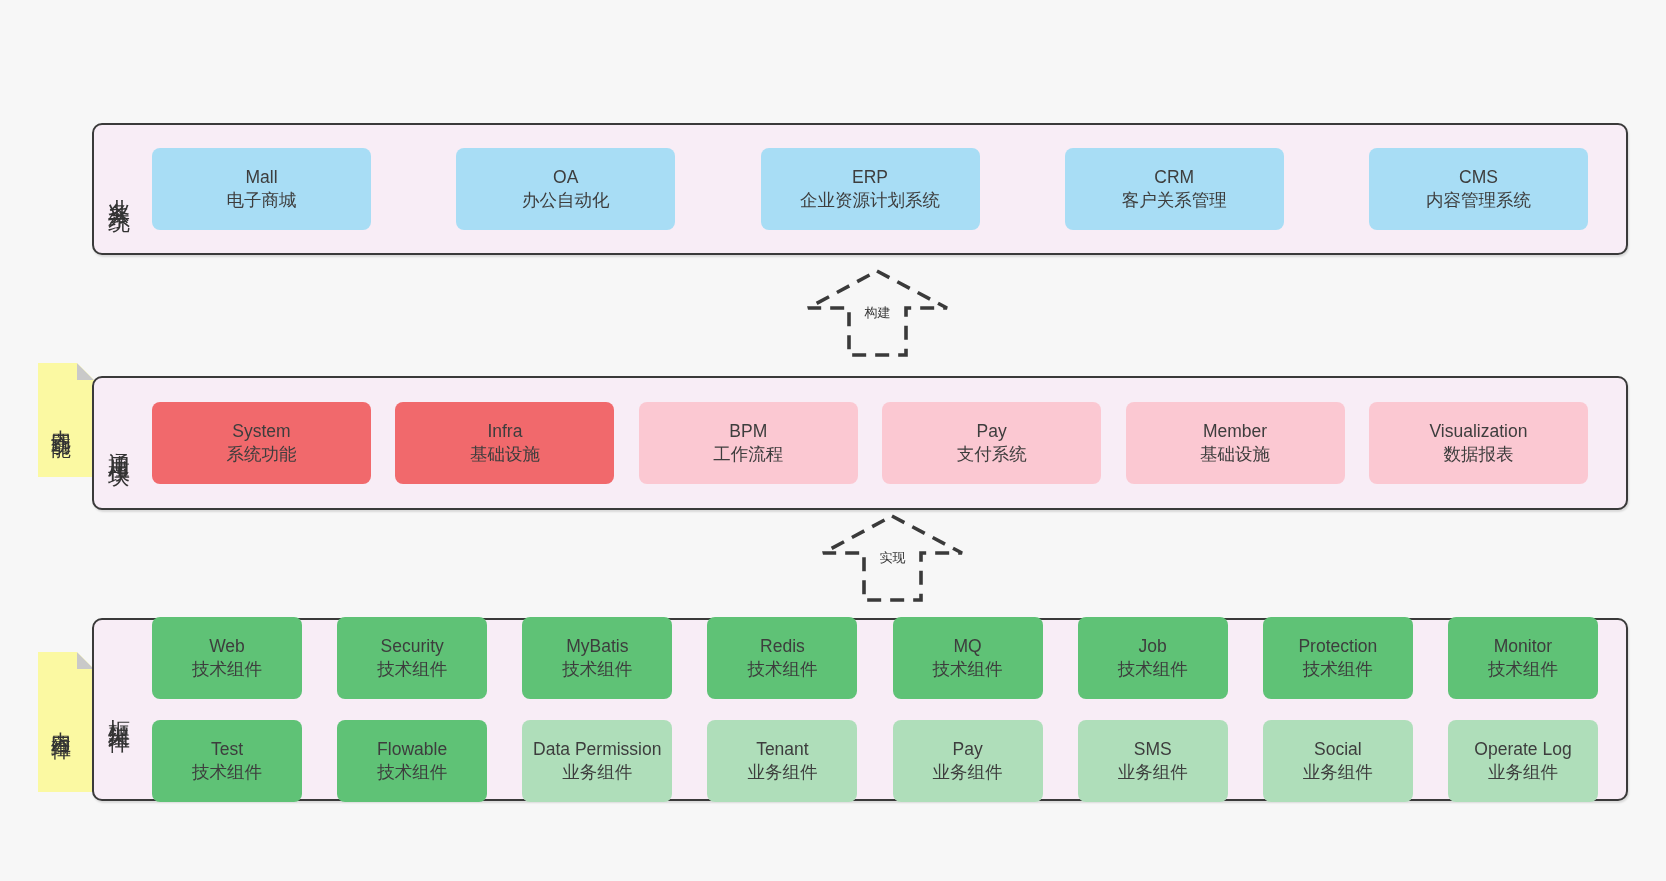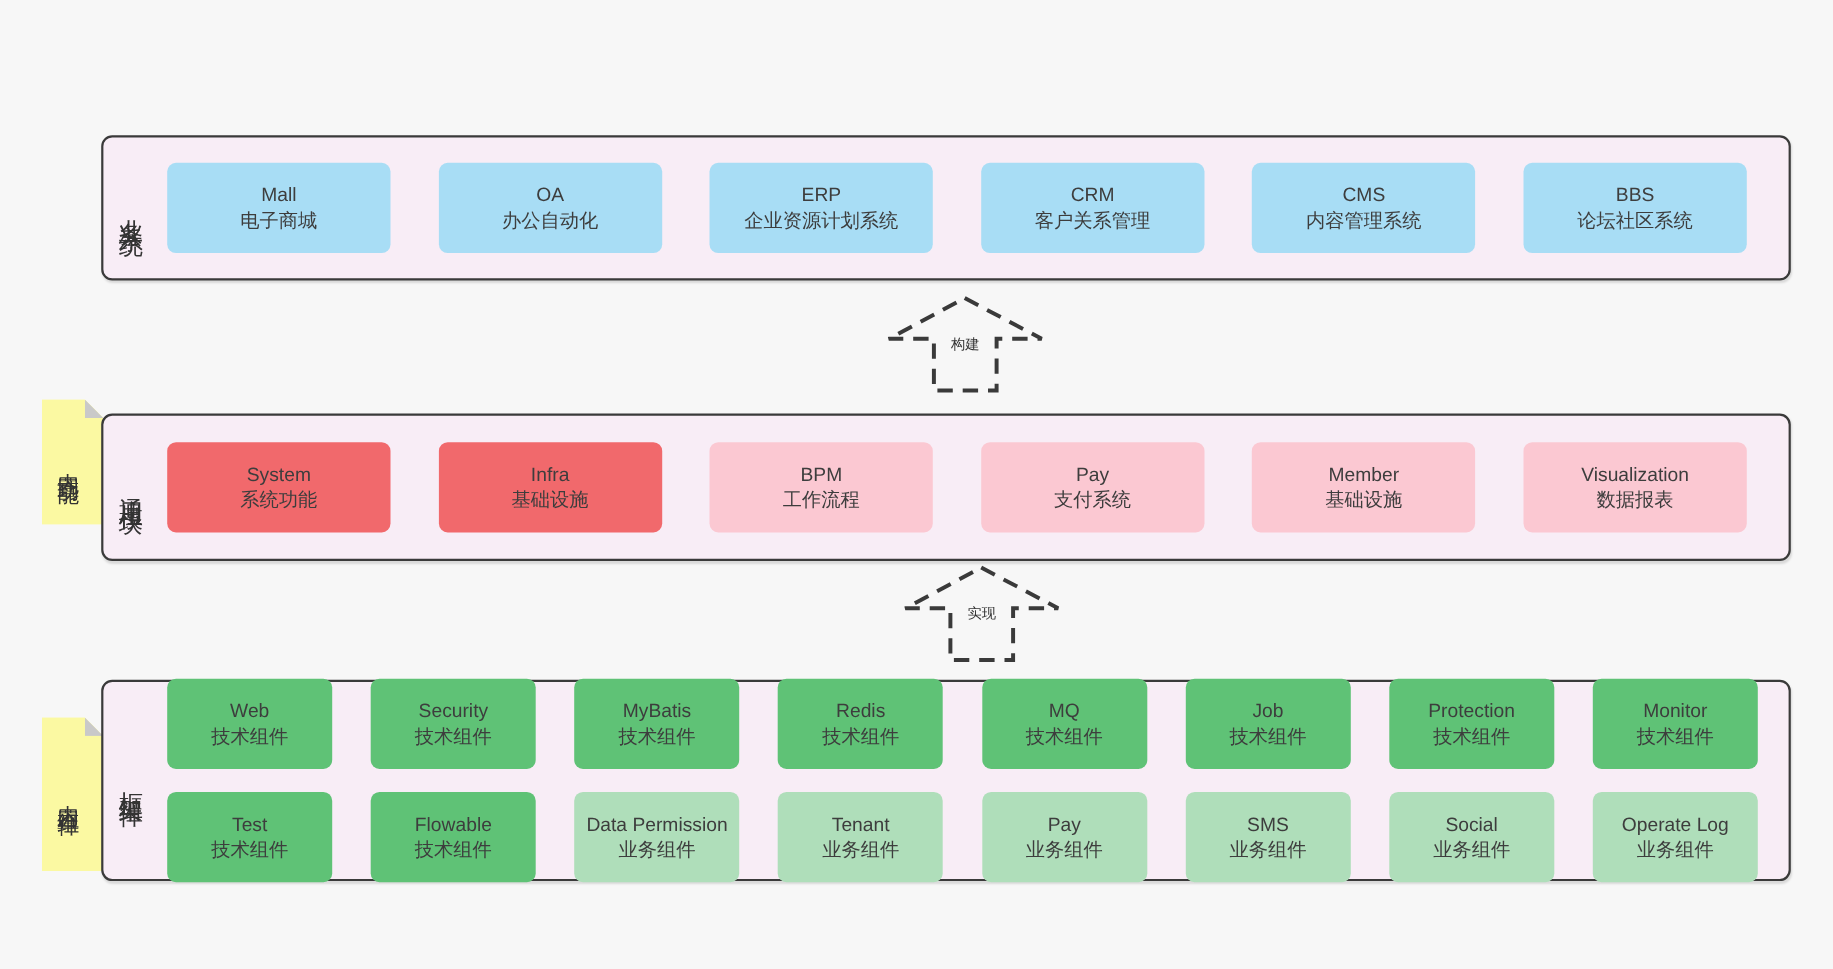--- a/index.html
+++ b/index.html
@@ -33,21 +33,21 @@
   .grid8{flex:1;display:grid;grid-template-columns:repeat(8,150px);
     justify-content:space-between;align-content:center;row-gap:21px;
     padding:0 28px 0 18px;}
 
   
   .box{
     height:82px;border-radius:8px;display:flex;flex-direction:column;
     justify-content:center;align-items:center;text-align:center;
     font-size:17.5px;line-height:1.32;padding:4px 6px;color:var(--c-text);
   }
-  .boxes .box{width:203px;}
+  .boxes .box{width:219px;}
   .grid8 .box{width:150px;}
   .blue{background:var(--c-blue);}
   .red{background:var(--c-red);}
   .pink{background:var(--c-pink);}
   .green{background:var(--c-green);}
   .green-light{background:var(--c-greenLight);}
 
   
   .note{
     position:absolute;left:38px;width:56px;z-index:0;background:var(--c-yellow);
@@ -112,24 +112,20 @@
         <div class="box blue">
           <div>CRM</div>
           <div>客户关系管理</div>
         </div>
 
         <div class="box blue">
           <div>CMS</div>
           <div>内容管理系统</div>
         </div>
 
-        <div class="box blue">
-          <div>BBS</div>
-          <div>论坛社区系统</div>
-        </div>
       </div>
   </section>
 
   <div class="arrow-wrap arrow-build">
     <svg viewBox="0 0 145 92">
       <path d="M72 4 L142 41 L101 41 L101 88 L44 88 L44 41 L3 41 Z"></path>
     </svg>
     <span class="arrow-label">构建</span>
   </div>
 

